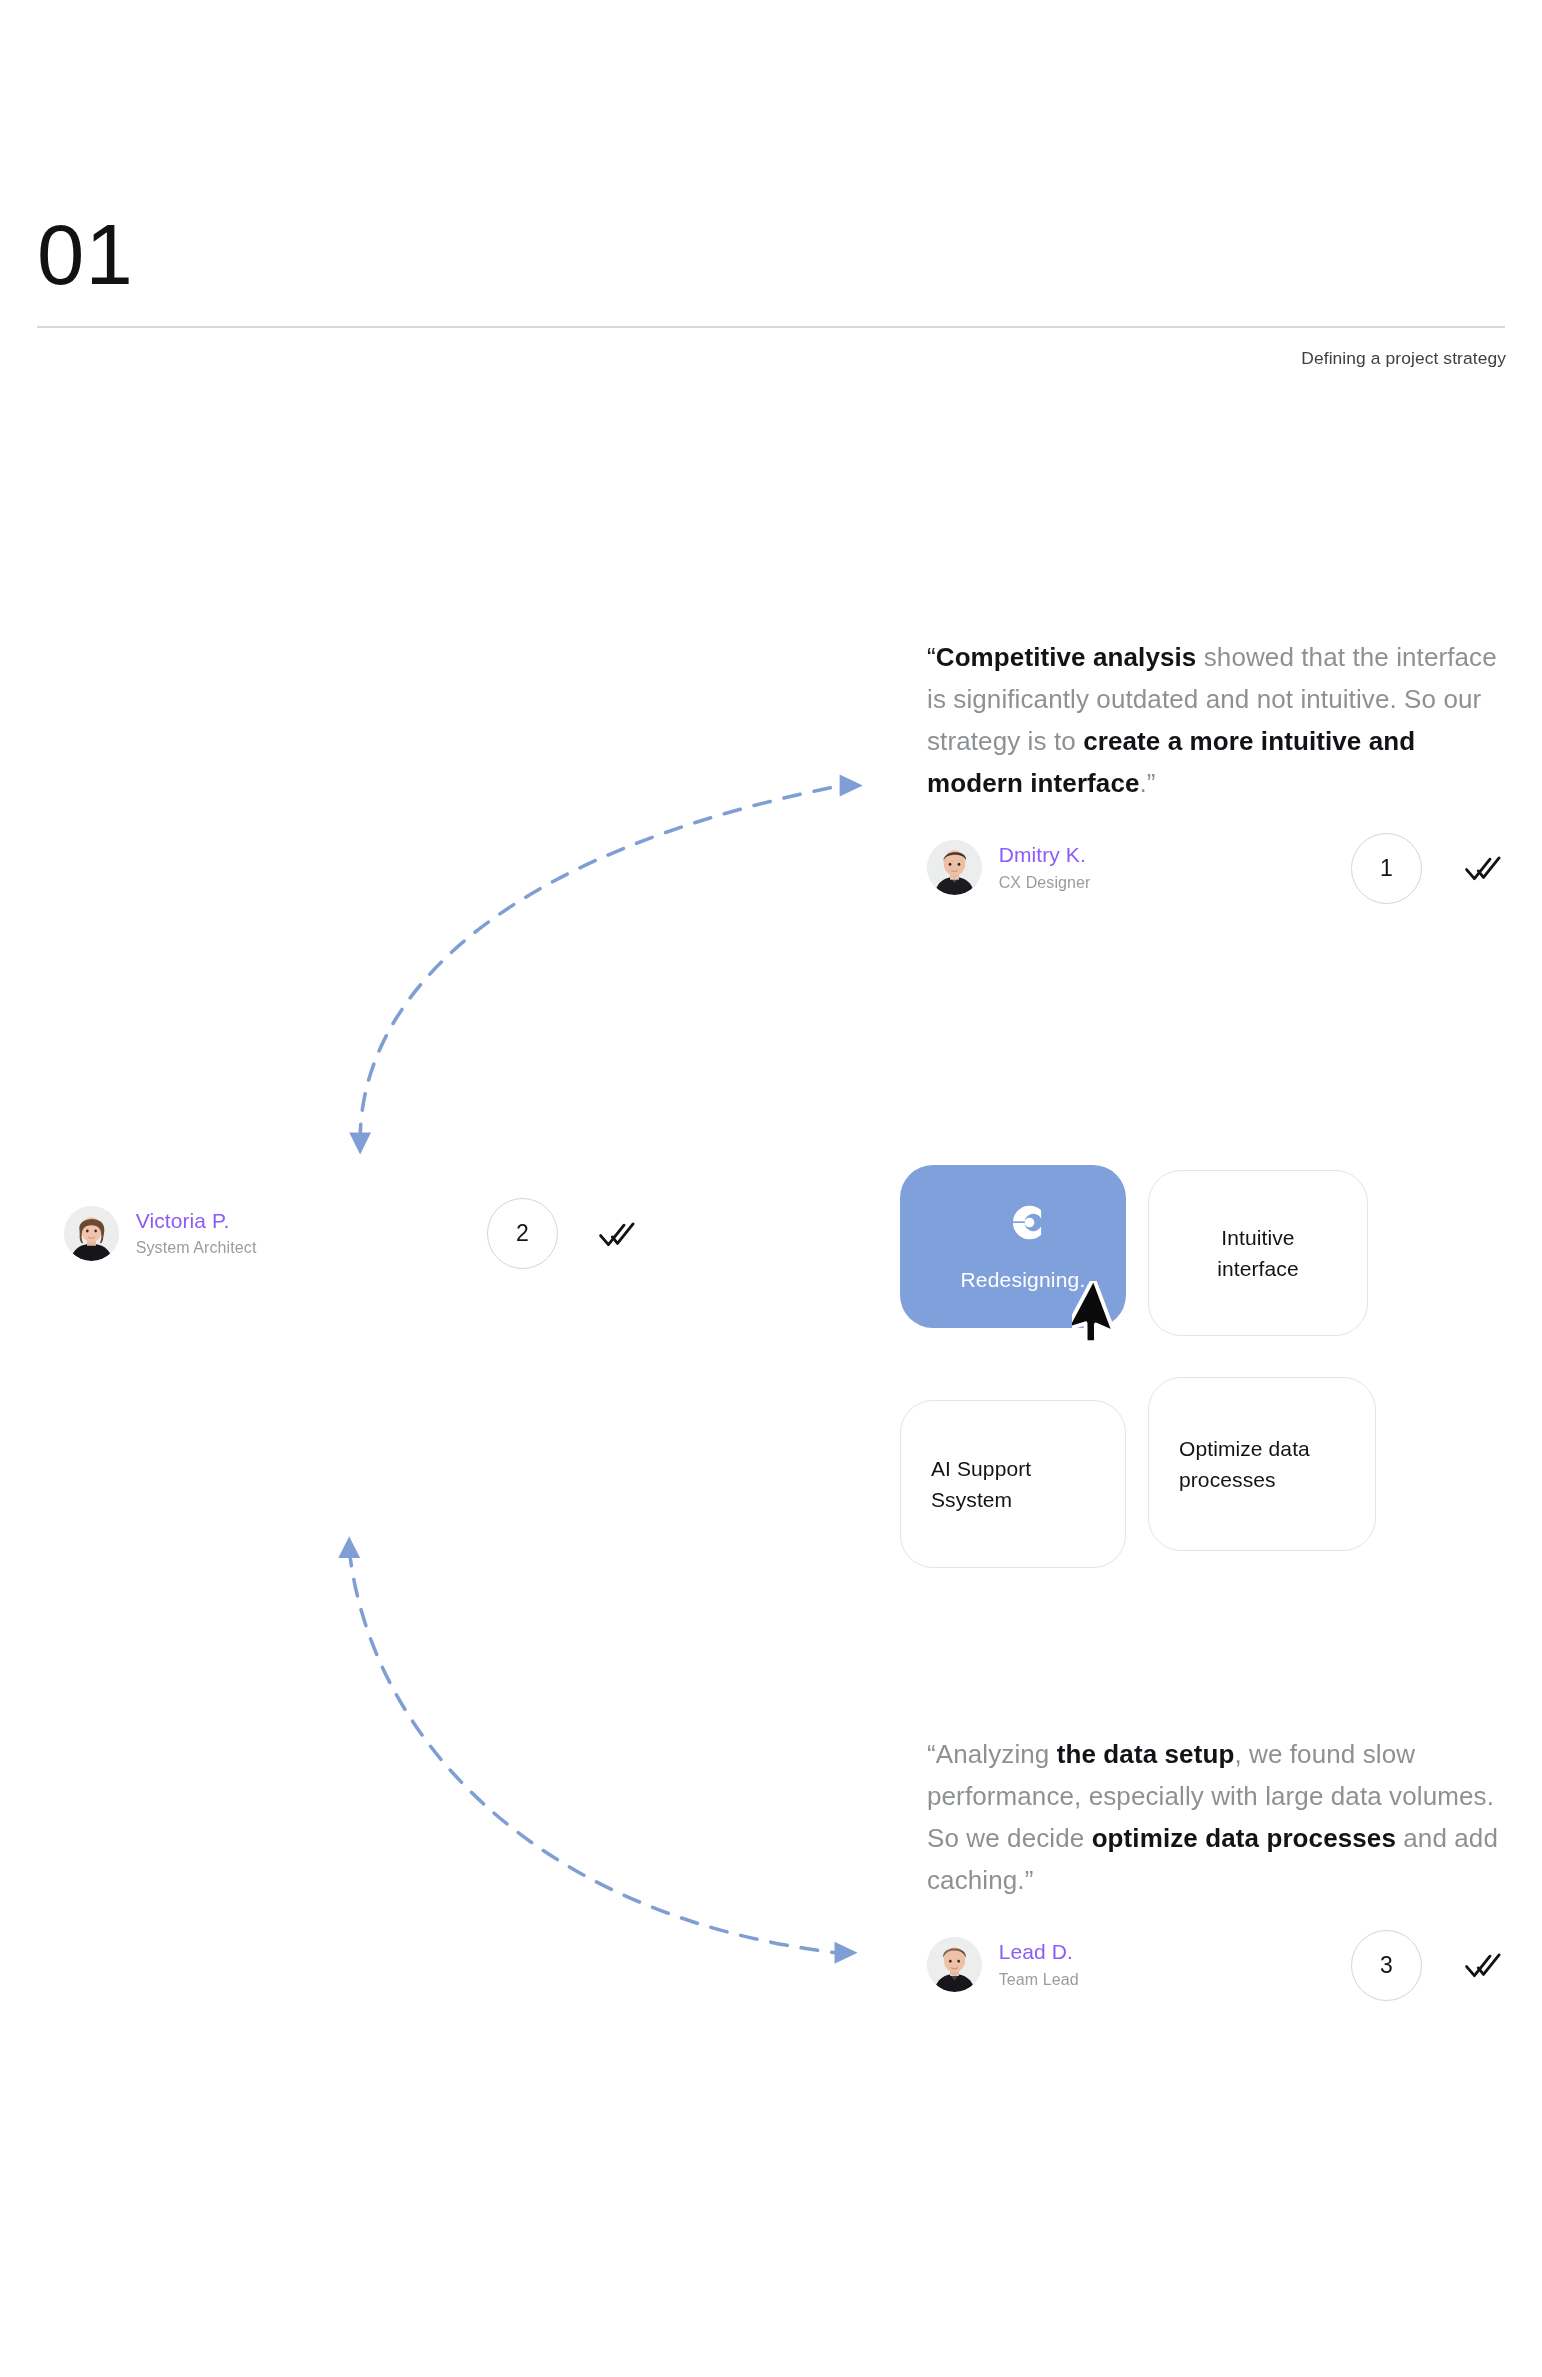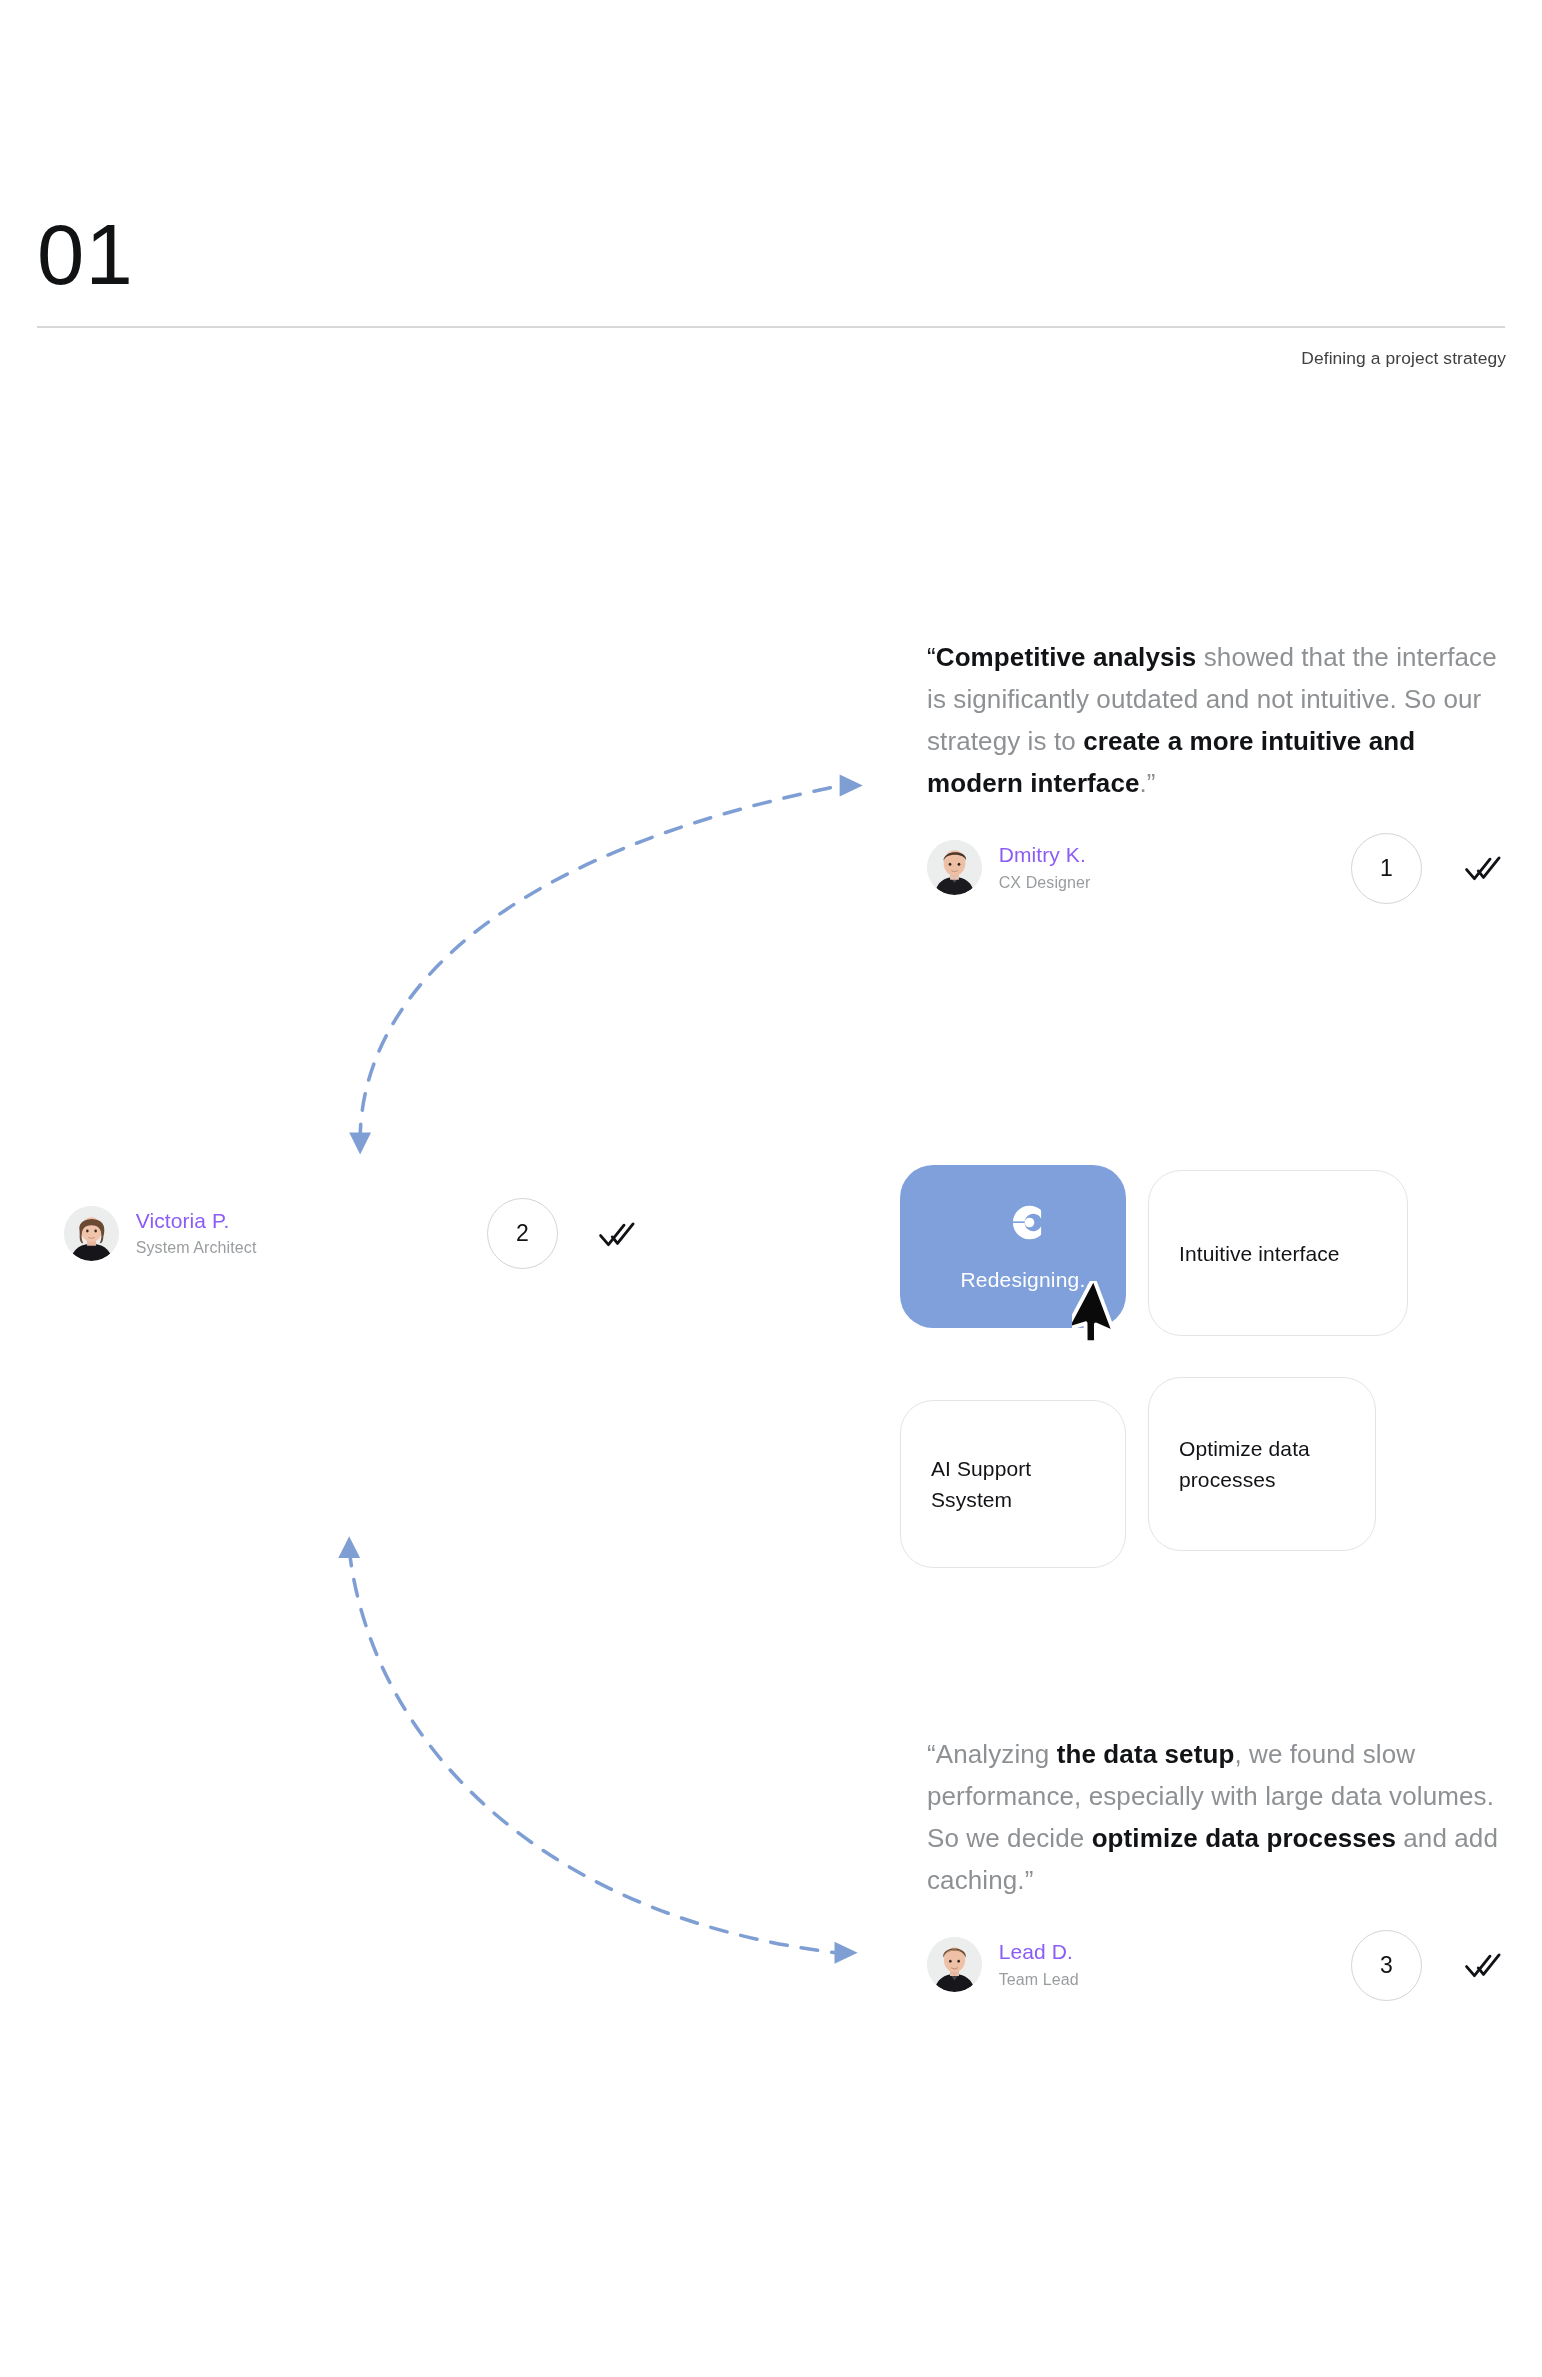--- a/index.html
+++ b/index.html
@@ -82,21 +82,21 @@
     display:flex; align-items:center;
     padding:0 30px;
     font-size:21px; line-height:1.48; color:#121316; letter-spacing:0.1px;
   }
   .card.c-blue {
     background:#7fa0db; border:none; color:#ffffff;
     flex-direction:column; align-items:flex-start; justify-content:center;
     padding:0 0 0 0;
   }
   .card.c-tl { left:0px;   top:0px;   width:226px; height:163px; }
-  .card.c-tr { left:248px; top:5.1px;   width:260px; height:166px;text-align:center; }
+  .card.c-tr { left:248px; top:5.1px;   width:220px; height:166px;text-align:center; }
   .card.c-bl { left:0px;   top:235px; width:226px; height:168px; }
   .card.c-br { left:248px; top:212px; width:228px; height:174px; }
 
   .blue-inner { width:100%; display:flex; flex-direction:column; align-items:center;padding-left:32px; }
   .spinner-icon { width:49px; height:49px; margin-bottom:16.7px; }
   .spinner-icon svg { display:block; }
   .blue-label { font-size:21px; color:#fff; letter-spacing:0.2px; font-weight:400; align-self:center; }
 
   .cursor { position:absolute; left:172px; top:116px; width:54px; height:67px; }
   .cursor svg { display:block; }

